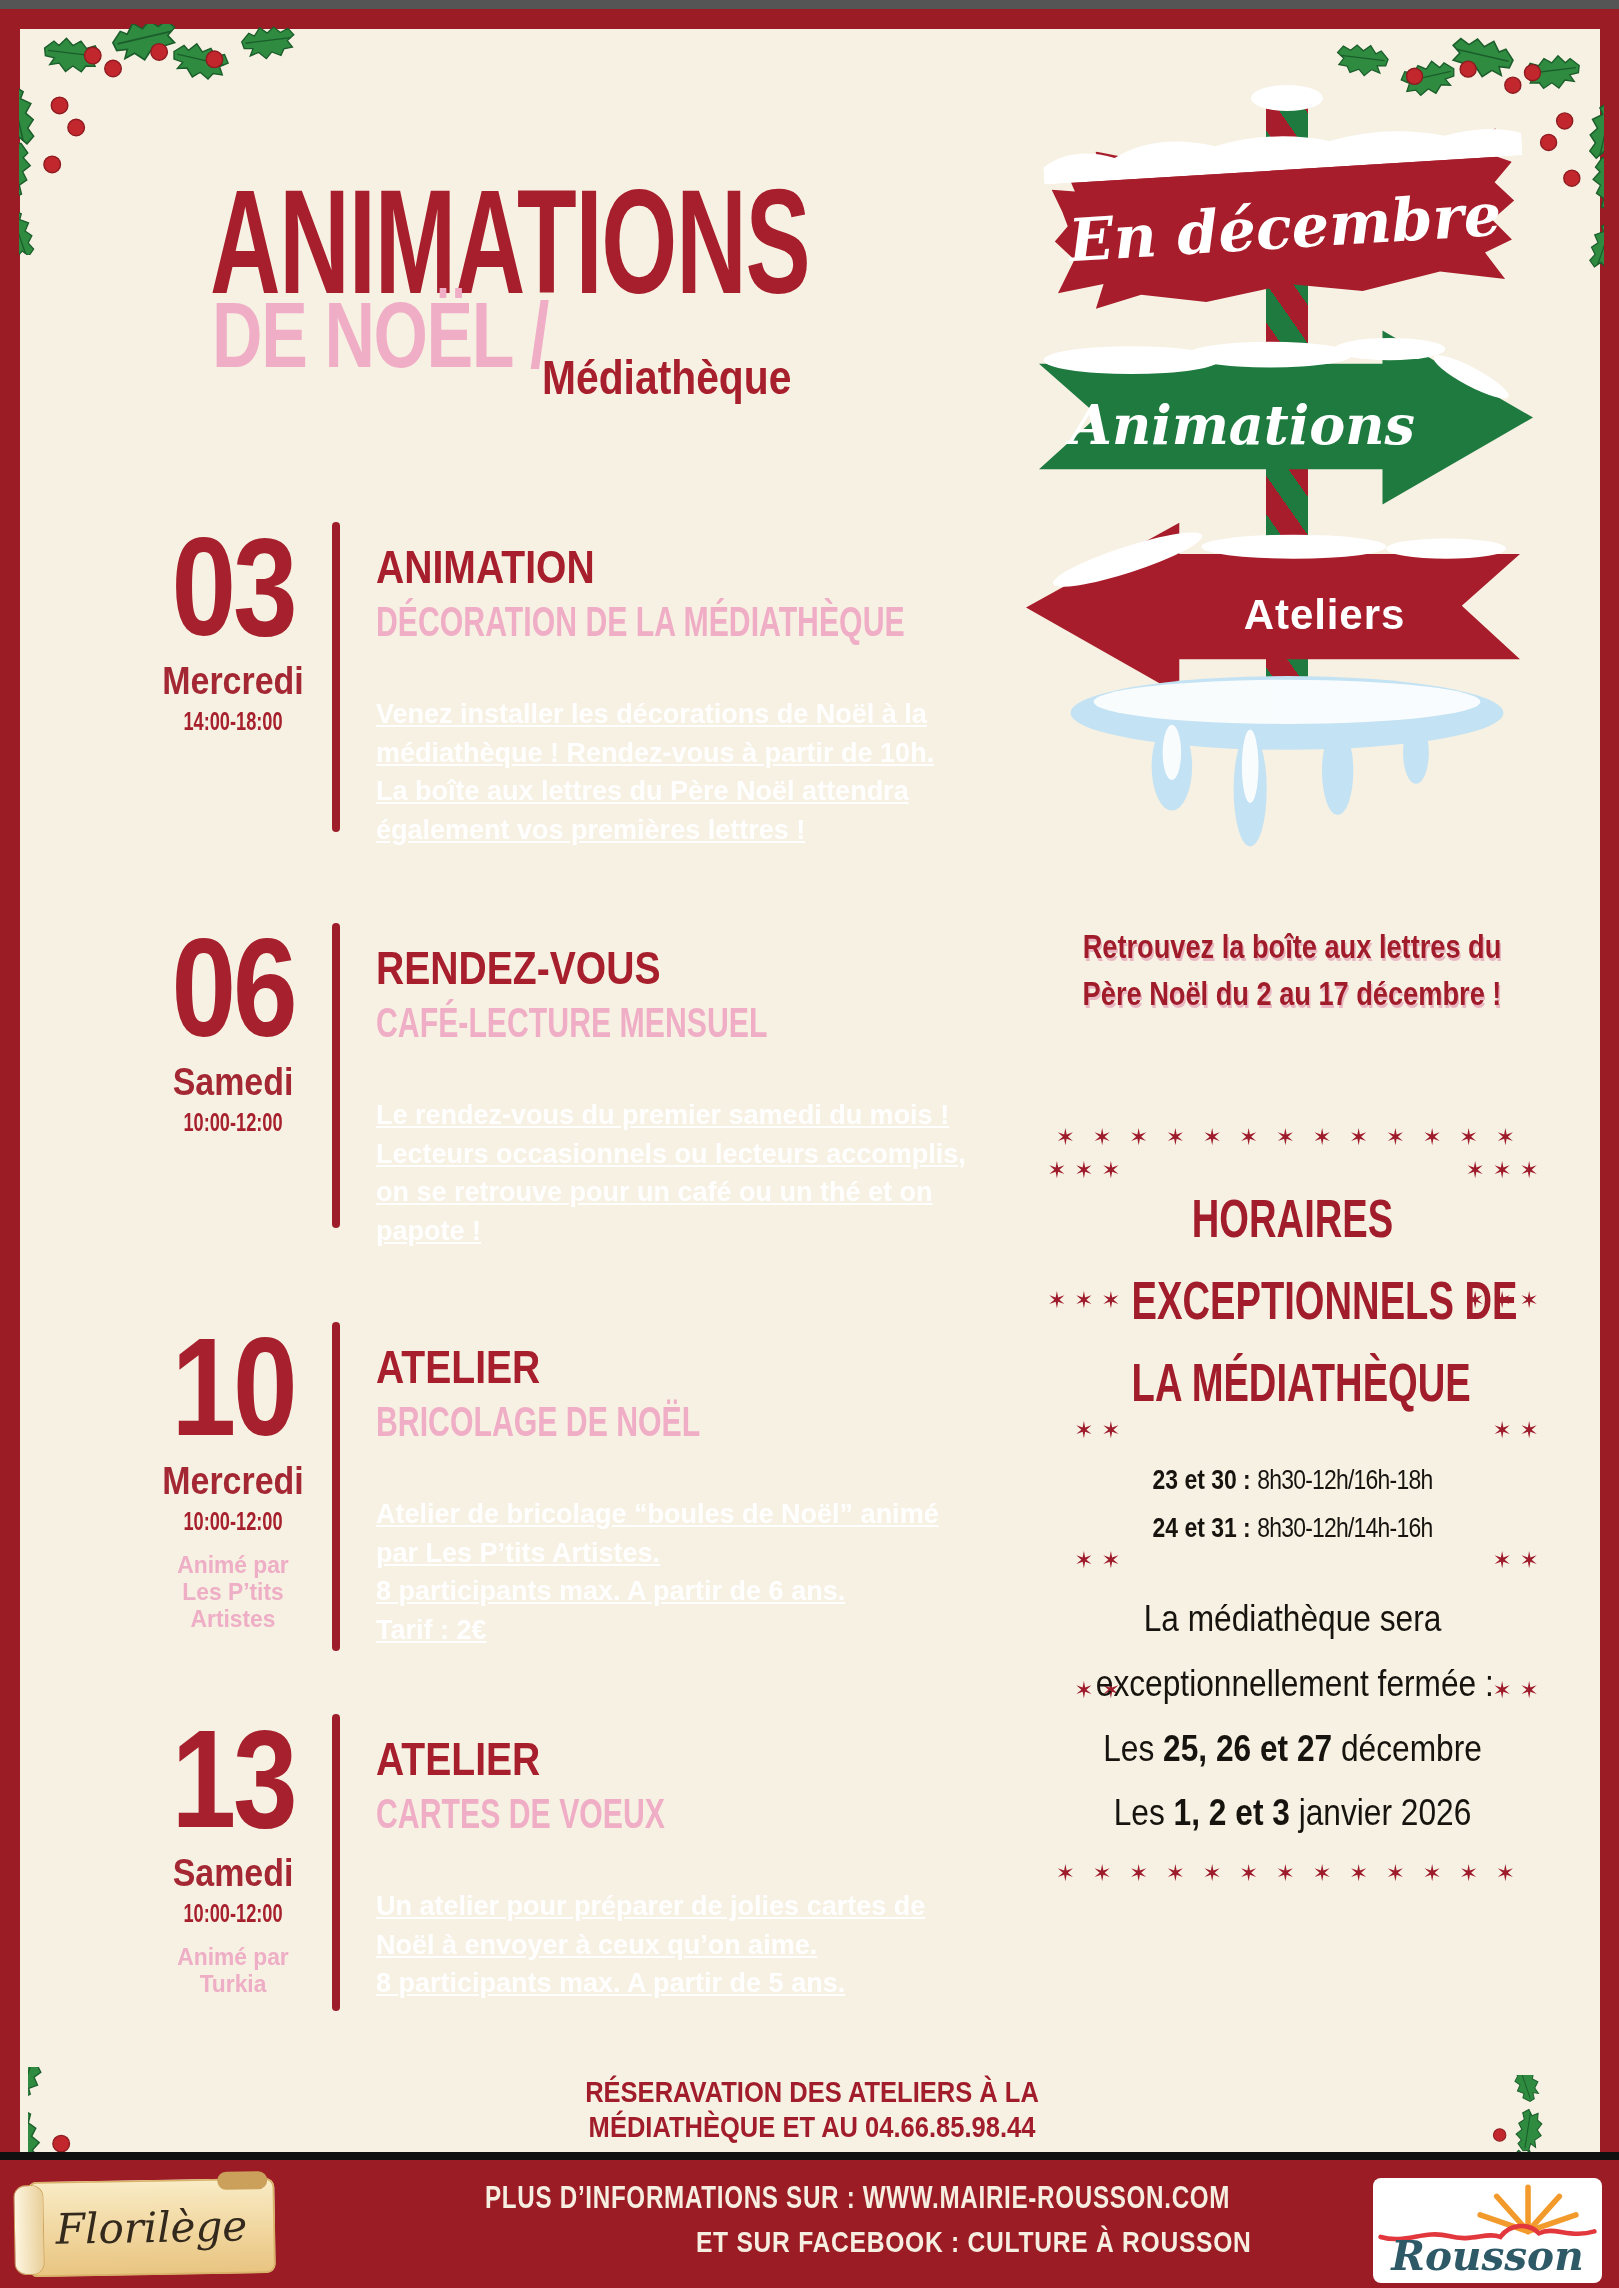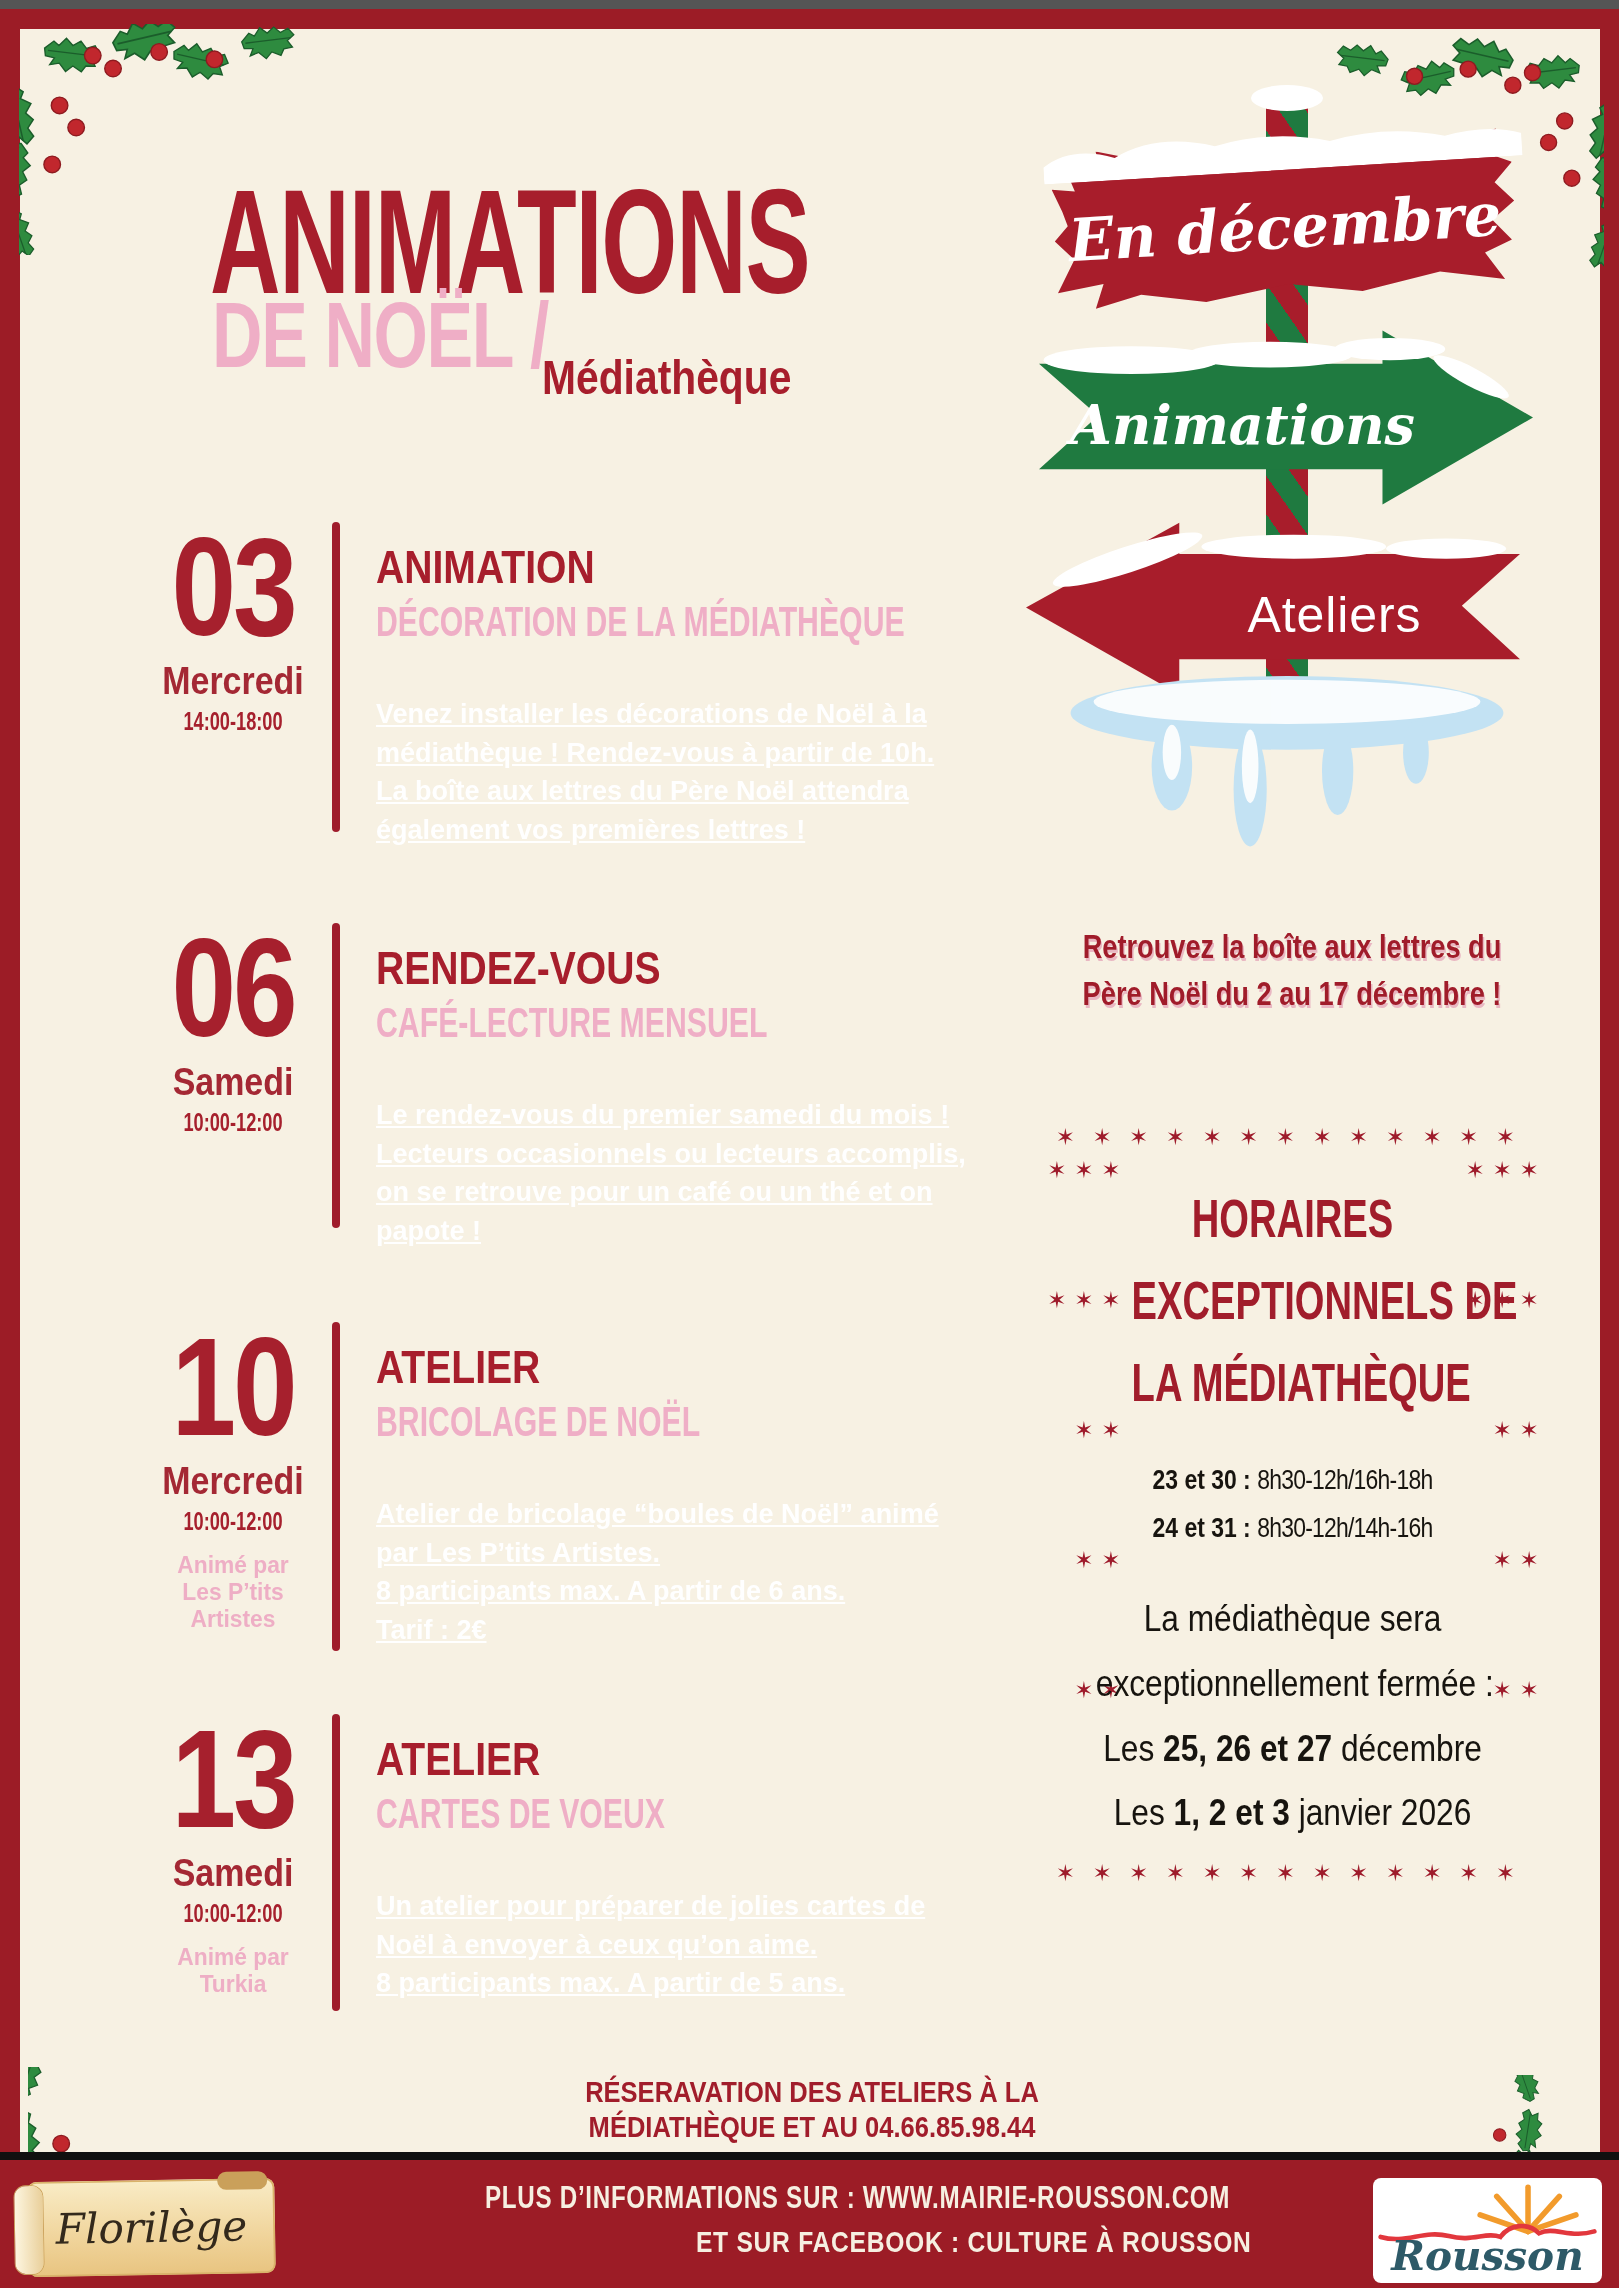--- a/index.html
+++ b/index.html
@@ -42,22 +42,22 @@
   .sign1-bg{position:absolute;inset:0;background:#a81d2b;
     clip-path:polygon(2% 36%,0% 22%,5% 24%,3% 8%,11% 13%,10% 0%,22% 9%,38% 3%,55% 8%,70% 2%,85% 8%,97% 1%,94% 15%,100% 22%,96% 34%,100% 46%,95% 57%,99% 70%,93% 77%,97% 94%,83% 87%,66% 96%,50% 89%,32% 97%,18% 90%,8% 97%,10% 82%,0% 86%,4% 66%,0% 54%,3% 45%);}
   .sign-snow{position:absolute;left:-7.4px;top:-11px;width:104%;height:41px;}
   .script-text{position:absolute;inset:0;display:flex;align-items:center;justify-content:center;
     color:#fff;font-family:"DejaVu Serif",serif;font-style:italic;font-weight:700;}
   .sign1 .script-text{font-size:59px;padding-top:13px;}
   .sign2{position:absolute;left:24px;top:251px;width:494px;height:185px;}
   .sign3{position:absolute;left:11px;top:445px;width:494px;height:180px;}
   .arrow-svg{position:absolute;inset:0;width:100%;height:100%;}
   .sign2 .script-text{left:28px;width:351px;font-size:54px;padding-top:14.8px;}
-  .sign3 .ateliers-text{position:absolute;left:138px;top:0;width:341px;height:100%;display:flex;
-    align-items:center;justify-content:center;color:#fff;font-weight:400;font-size:50px;letter-spacing:0.9px;padding-top:5.5px;}
+  .sign3 .ateliers-text{position:absolute;left:128px;top:0;width:341px;height:100%;display:flex;
+    align-items:center;justify-content:center;color:#fff;font-weight:700;font-size:42px;letter-spacing:0.9px;padding-top:5.5px;}
   .icicles{position:absolute;left:46px;top:591px;width:452px;height:198px;}
 
   
   .mailbox{position:absolute;left:1006px;top:914px;width:572px;text-align:center;color:#a01c2a;
     font-size:34px;font-weight:700;line-height:1.38;text-shadow:1.8px 2.8px 0 #e9b7c2;}
   .mailbox div{transform:scaleX(.8);white-space:nowrap;}
 
   
   .hours{position:absolute;left:1041px;top:1115px;width:503px;height:763px;color:#9e1b2b;}
   .star-top,.star-bottom{position:absolute;left:14.8px;right:14.8px;text-align:center;font-size:23px;

